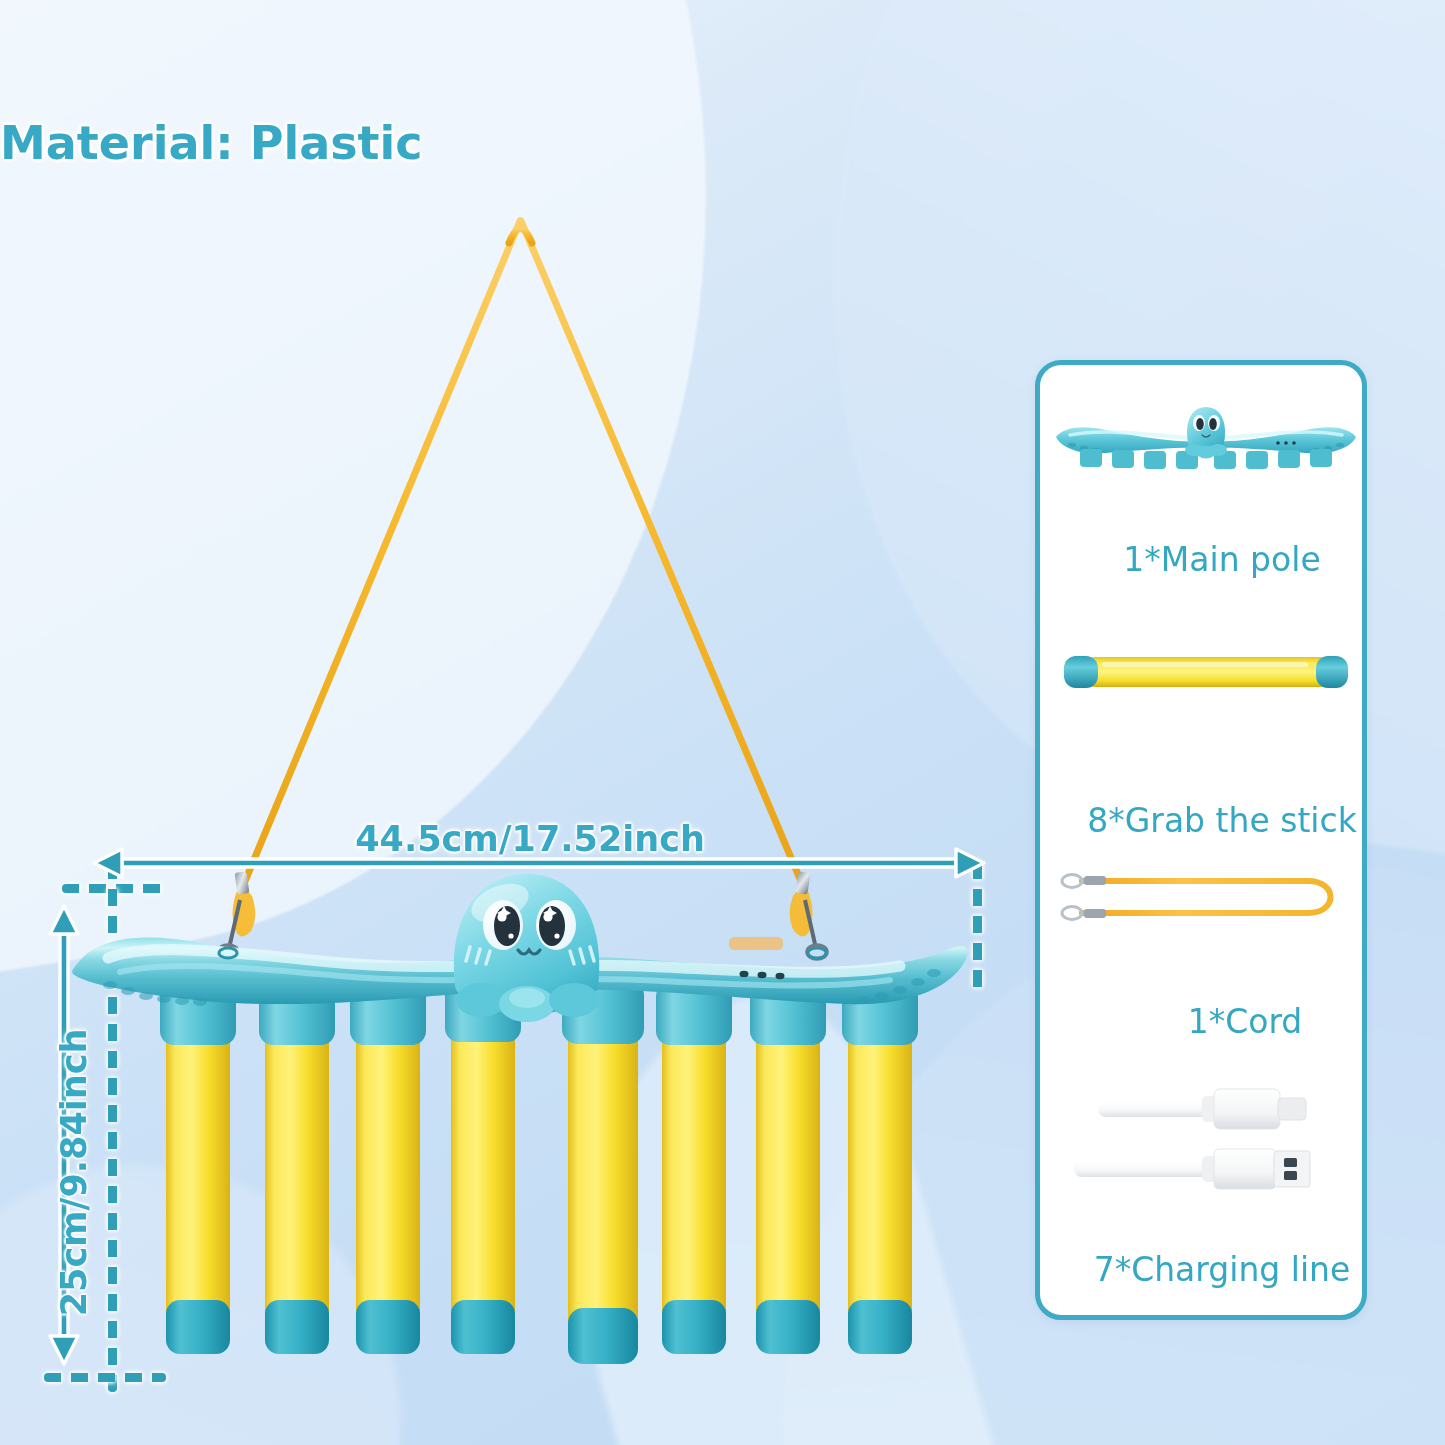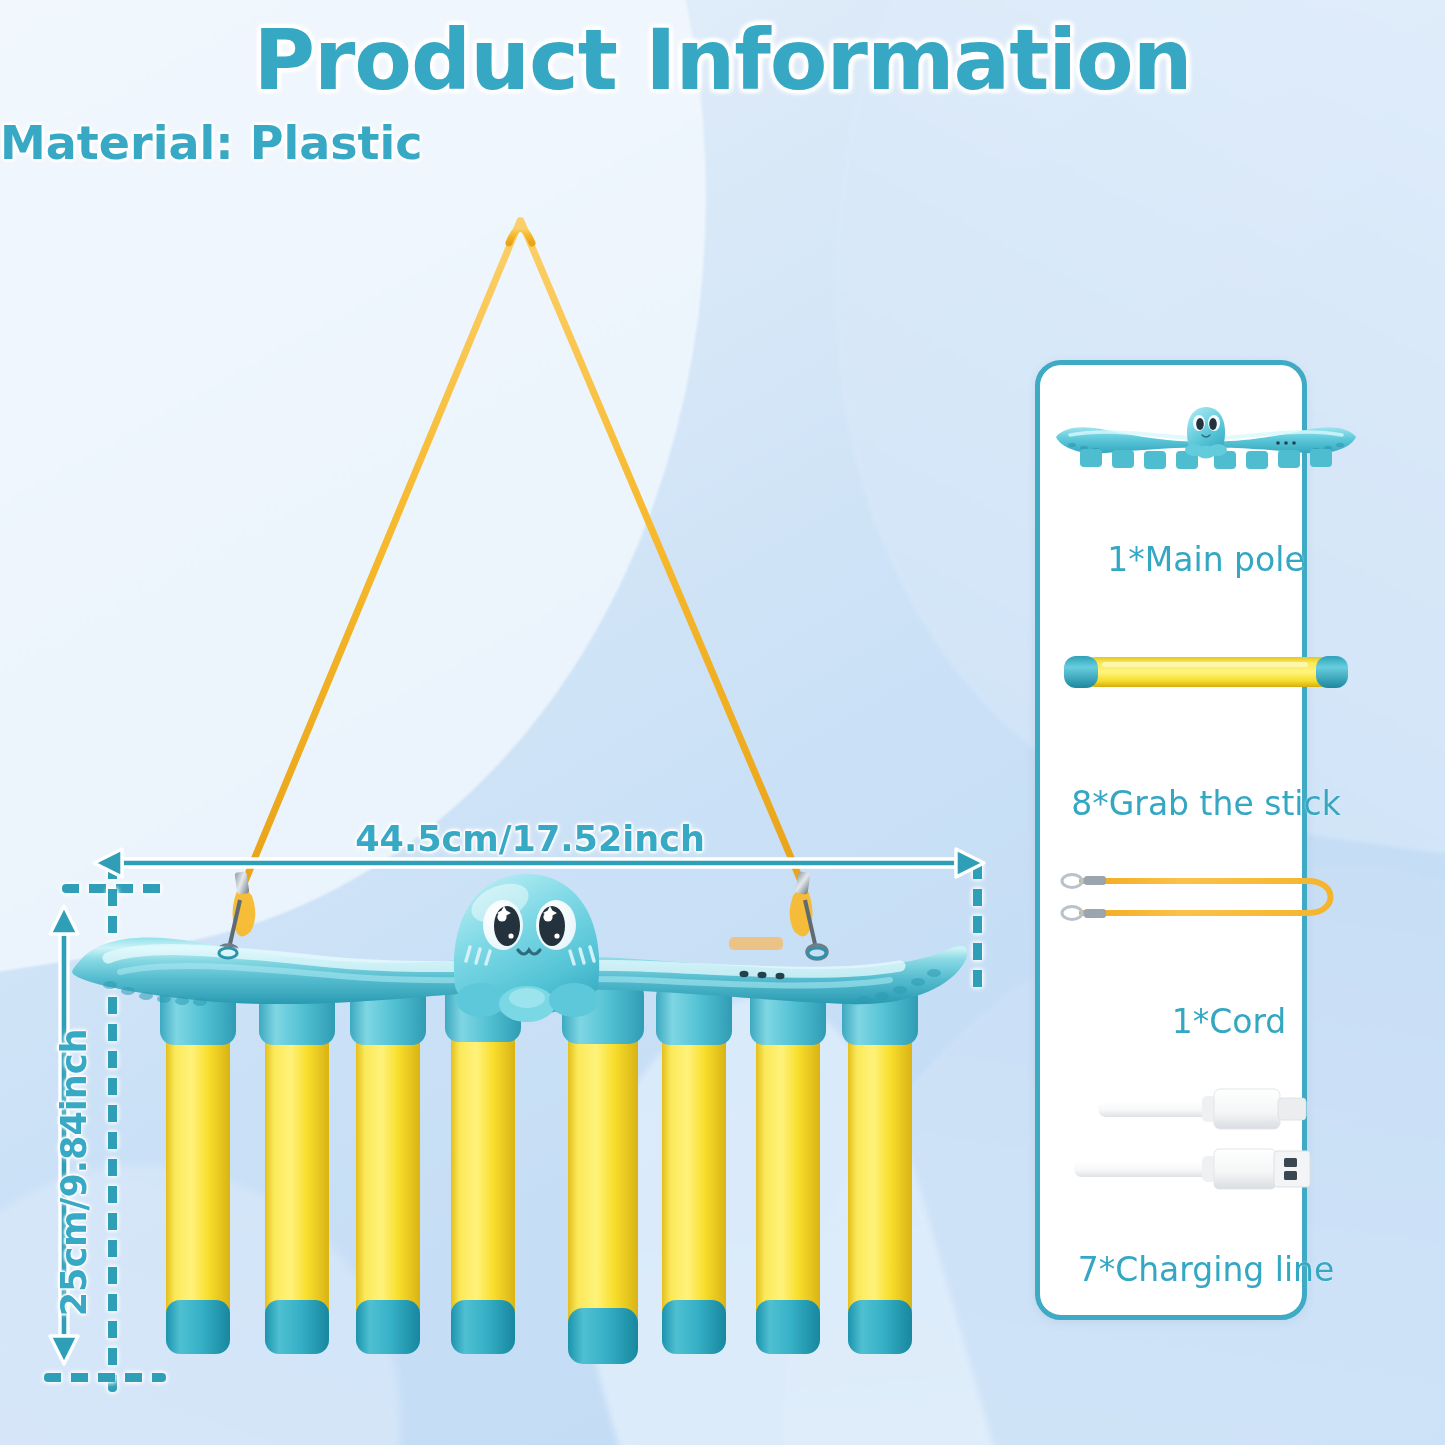--- a/index.html
+++ b/index.html
@@ -94,23 +94,24 @@
     transform:rotate(-90deg);
     text-shadow:0 0 2px #fff,1.6px 0 2px #fff,-1.6px 0 2px #fff,0 1.6px 2px #fff,
                 0 -1.6px 2px #fff,0 0 7px #fff;
   }
 
   
   #toy { position:absolute; left:0; top:0; width:1445px; height:1445px; }
 
   
   #panel {
-    position:absolute; left:1035px; top:360px; width:272px; height:960px;
+    position:absolute; left:1035px; top:360px; width:332px; height:960px;
     background:#fff; border:5px solid #3eaac4; border-radius:26px;
     box-shadow:0 2px 10px rgba(80,120,160,.12);
+    padding-left:16px;
   }
   .panel-label {
     position:absolute; width:332px; text-align:center; font-size:33px;
     color:#34a7c3; line-height:1;
     text-shadow:0 0 1.5px rgba(255,255,255,.9);
   }
   .panel-art { position:absolute; }
 </style>
 </head>
 <body>
@@ -118,21 +119,20 @@
 <div id="stage">
 
   <div class="bg-layer">
     <div class="swoosh-a"></div>
     <div class="swoosh-b"></div>
     <div class="swoosh-c"></div>
     <div class="swoosh-d"></div>
     <div class="swoosh-e"></div>
   </div>
 
-  <div id="title" class="cute">Product Information</div>
   <div id="subtitle" class="cute">Material: Plastic</div>
 
   <svg id="cord-svg" viewBox="0 0 1445 1445">
     <defs>
       <linearGradient id="cordG" x1="0" y1="0" x2="0" y2="1">
         <stop offset="0" stop-color="#fbd06a"></stop>
         <stop offset="45%" stop-color="#f7b92d"></stop>
         <stop offset="100%" stop-color="#e9a418"></stop>
       </linearGradient>
       <linearGradient id="metalG" x1="0" y1="0" x2="1" y2="1">
@@ -469,21 +469,21 @@
           <stop offset="0" stop-color="#2fa1b8"></stop>
             <stop offset="35%" stop-color="#67cede"></stop>
           <stop offset="100%" stop-color="#1d879f"></stop>
         </linearGradient>
       </defs>
       <rect x="22" y="7" width="248" height="30" rx="11" fill="url(#pstickG)"></rect>
       <rect x="2" y="6" width="34" height="32" rx="12" fill="url(#pcapG)"></rect>
       <rect x="254" y="6" width="32" height="32" rx="12" fill="url(#pcapG)"></rect>
       <rect x="40" y="12" width="206" height="5" rx="2.5" fill="#fffbc9" opacity=".7"></rect>
     </svg>
-    <div class="panel-label" style="top:422px;">8*Grab the stick</div>
+    <div class="panel-label" style="top:439px;">8*Grab the stick</div>
 
     <svg class="panel-art" style="left:16px; top:496px; width:300px; height:70px;" viewBox="0 0 300 70">
       <defs>
         <linearGradient id="pcordG" x1="0" y1="0" x2="1" y2="0">
           <stop offset="0" stop-color="#f0a81c"></stop>
             <stop offset="40%" stop-color="#fbc249"></stop>
           <stop offset="100%" stop-color="#f4b42c"></stop>
         </linearGradient>
       </defs>
       <path d="M26,20 L252,20 C282,20 282,52 252,52 L26,52" stroke="url(#pcordG)" stroke-width="6" fill="none" stroke-linecap="round"></path>

